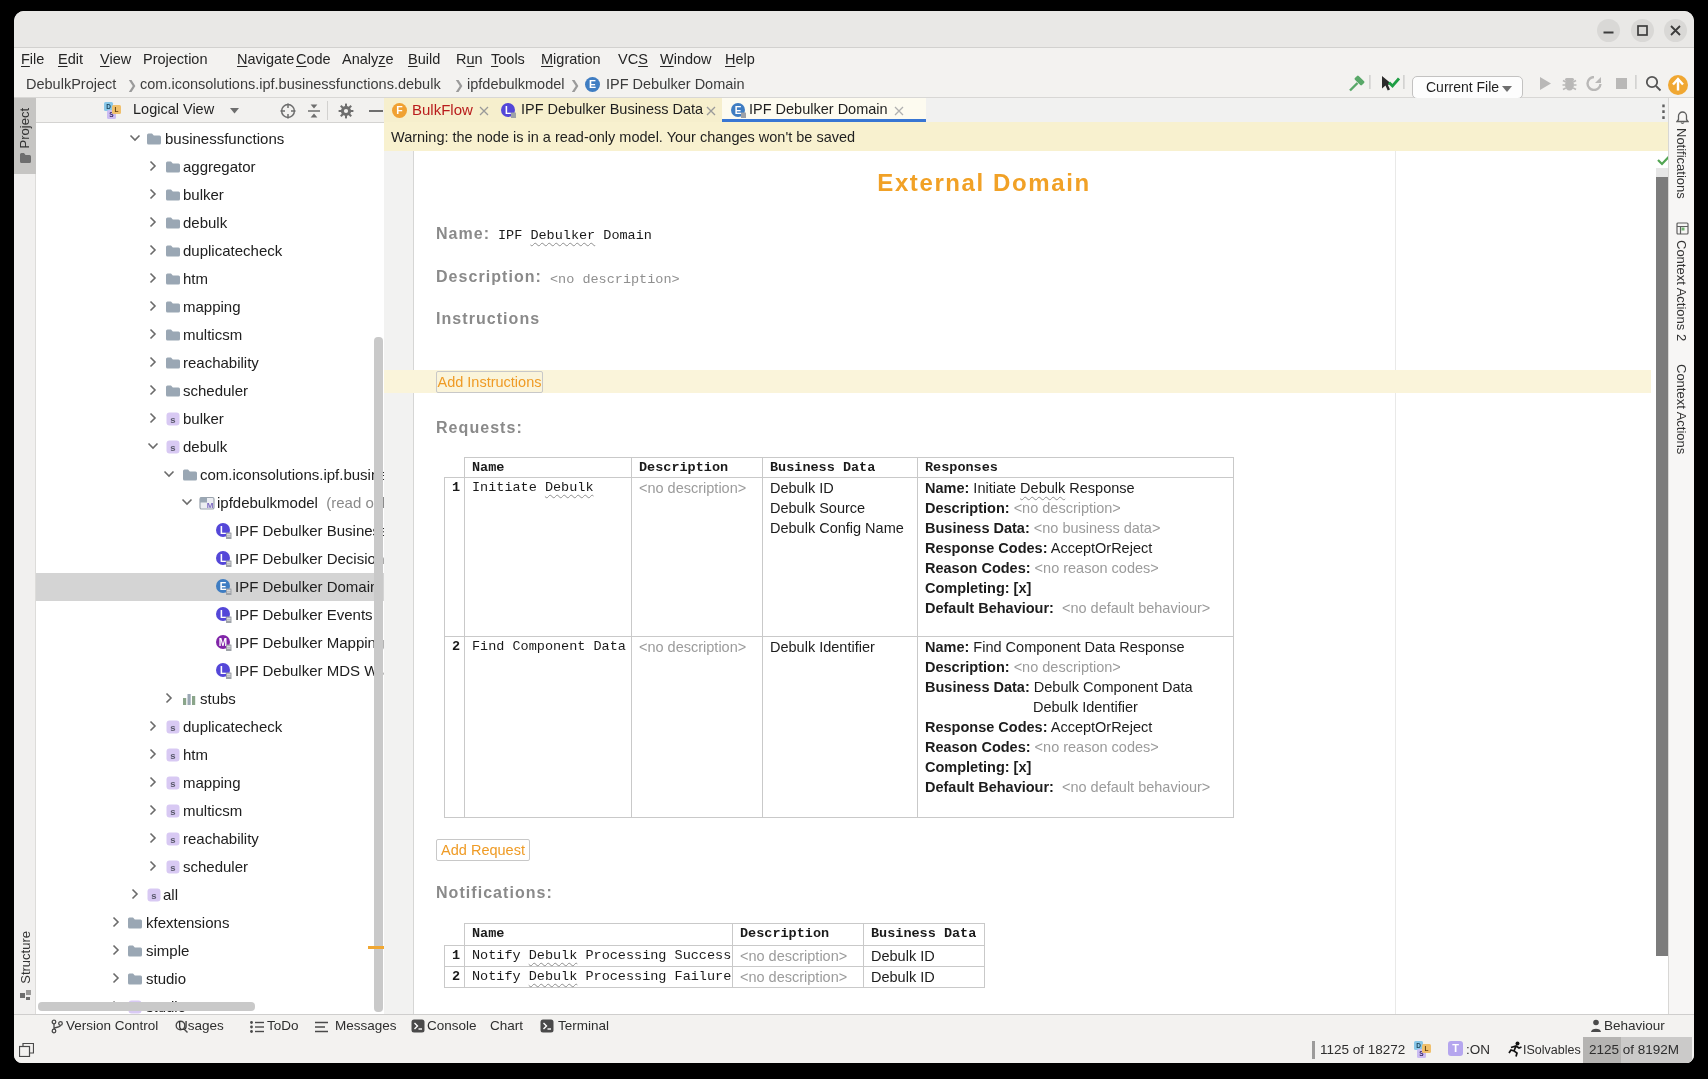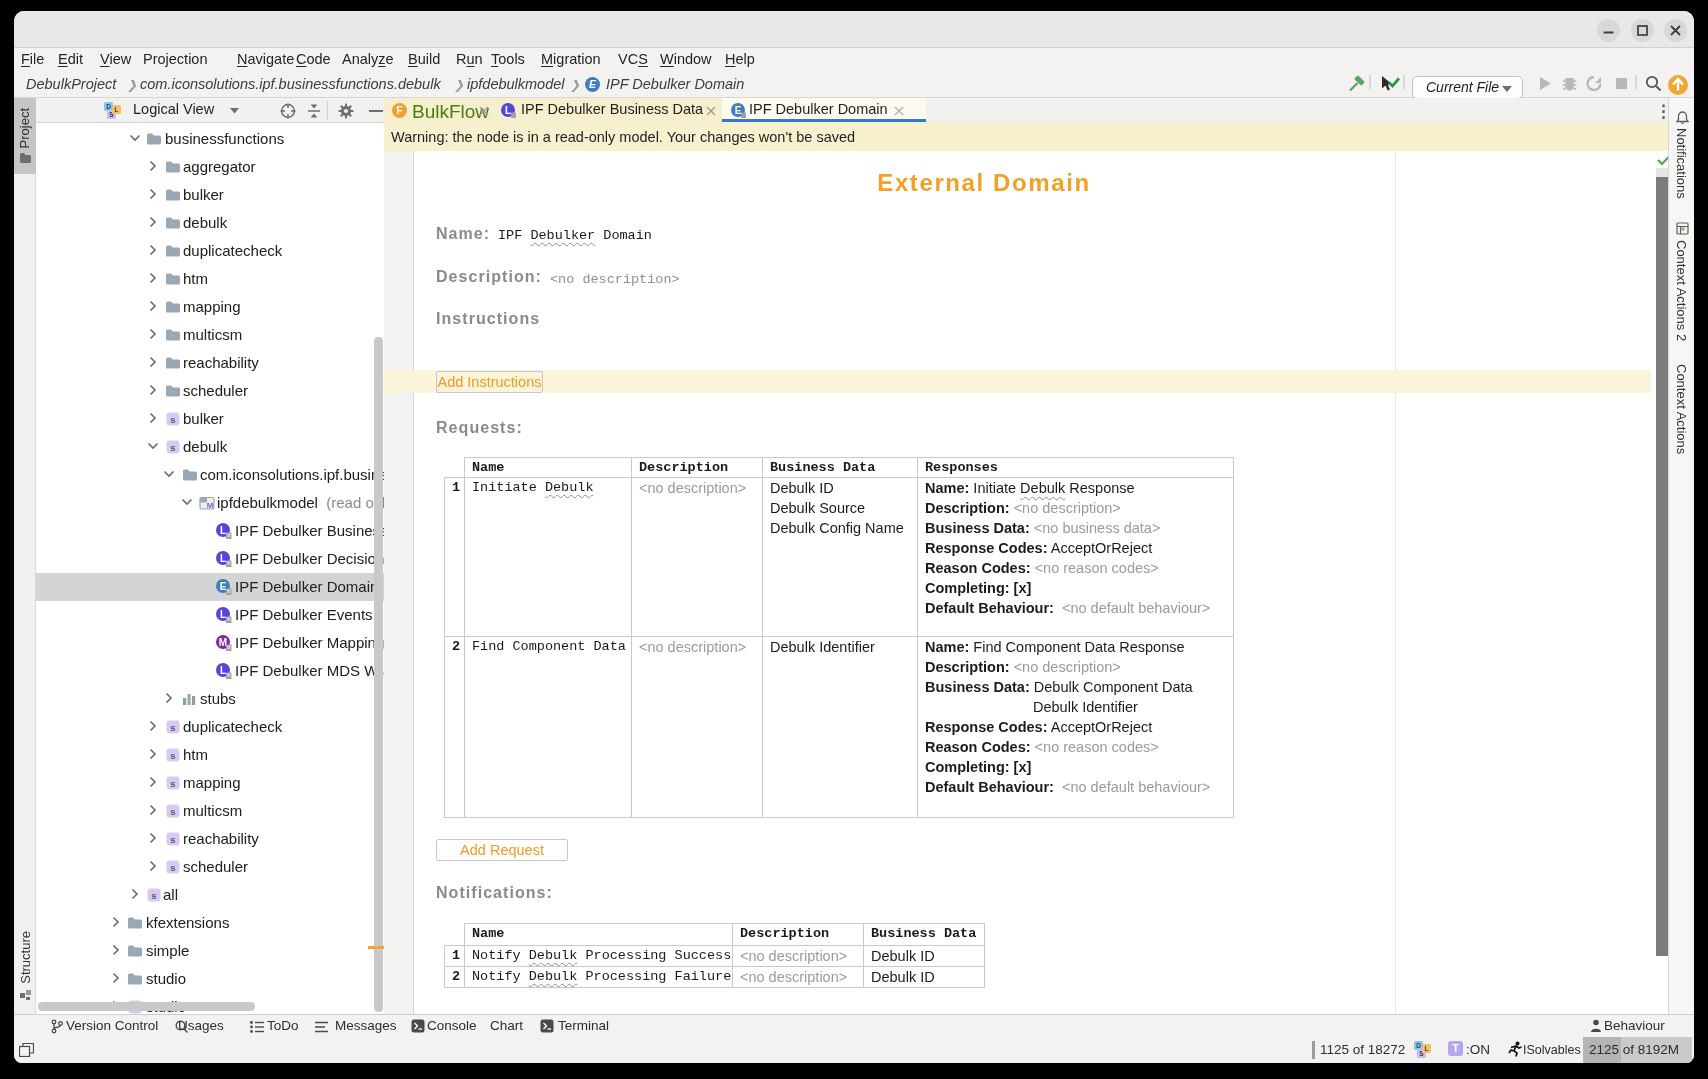--- a/index.html
+++ b/index.html
@@ -9,21 +9,21 @@
   
   #titlebar { position:absolute; left:0; top:0; width:1680px; height:37px; background:#e9e8e6; border-bottom:1px solid #d2d1cf; }
   #title { position:absolute; width:100%; text-align:center; top:10px; font-size:14.5px; font-weight:bold; color:#3b3b3b; letter-spacing:0px;}
   .winbtn { position:absolute; top:8px; width:23px; height:23px; border-radius:50%; background:#d9d8d6; color:#3c3c3c; text-align:center; }
   
   #menubar { position:absolute; left:0; top:37px; width:1680px; height:24px; background:#f3f2f0; font-size:14.5px; color:#252525; }
   #menubar span { position:absolute; top:3px; }
   #menubar u { text-decoration-thickness:1px; text-underline-offset:2px; }
   
   #crumbs { position:absolute; left:0; top:61px; width:1680px; height:26px; background:#f3f2f0; border-bottom:1px solid #d8d7d5; font-size:14.5px; color:#3c3c3c; }
-  #crumbs span { position:absolute; top:4px;font-style:italic; }
+  #crumbs span { position:absolute; top:4px; }
   .crumbsep { color:#9a9a9a; font-size:12px; }
   
   #lstripe { position:absolute; left:0; top:87px; width:22px; height:916px; background:#f1f0ef; border-right:1px solid #dddcda;}
   .vtext-up { writing-mode:vertical-rl; transform:rotate(180deg); font-size:13px; color:#333; }
   .vtext-dn { writing-mode:vertical-rl; font-size:13px; color:#333; }
   #projbtn { position:absolute; left:0; top:0px; width:22px; height:76px; background:#c6c5c3; }
   
   #treehead { position:absolute; left:22px; top:87px; width:348px; height:25px; background:#f2f1ef; border-bottom:1px solid #d4d3d1; }
   #tree { position:absolute; left:22px; top:112px; width:348px; height:891px; background:#fff; overflow:hidden; font-size:15px; color:#202020; }
   .trow { position:absolute; height:28px; line-height:28px; white-space:nowrap; }
@@ -514,21 +514,21 @@
     <div style="position:absolute;left:332px;top:823px;width:16px;height:3px;background:#f0a732;"></div>
     <div style="position:absolute;left:2px;top:879px;width:217px;height:9px;background:#c9c9c9;border-radius:4px;"></div>
 </div>
 
   <div id="tabs">
     <div style="position:absolute;left:0;top:0;width:338px;height:24px;background:#f6efcd;"></div>
     <svg width="15" height="15" style="position:absolute;left:8px;top:5px;">
         <circle cx="7.5" cy="7.5" r="7.5" fill="#f0a132"></circle>
         <text x="7.5" y="11.3" font-size="10.5" font-weight="bold" fill="#fff" text-anchor="middle" font-family="Liberation Sans">F</text>
       </svg>
-    <span style="position:absolute;left:28px;top:3px;font-size:19px;color:#4d7c0f;">BulkFlow</span>
+    <span style="position:absolute;left:28px;top:3px;font-size:15px;color:#b91c1c;">BulkFlow</span>
     <svg width="10" height="10" style="position:absolute;left:95px;top:8px;">
         <path d="M1 1 L9 9 M9 1 L1 9" stroke="#9a9a9a" stroke-width="1.3"></path>
       </svg>
     <svg width="15" height="15" style="position:absolute;left:117px;top:5px;">
         <circle cx="7" cy="7" r="7" fill="#5447d8"></circle>
         <text x="7" y="10.8" font-size="10" font-weight="bold" fill="#fff" text-anchor="middle" font-family="Liberation Sans">L</text>
         <rect x="10" y="9.5" width="5" height="5.5" rx="0.5" fill="#9ea2a8"></rect>
       </svg>
     <span style="position:absolute;left:137px;top:3px;font-size:14.5px;color:#1f1f1f;">IPF Debulker Business Data</span>
     <svg width="10" height="10" style="position:absolute;left:322px;top:8px;">
@@ -590,21 +590,21 @@
         <tr style="height:181px;">
           <td class="mono"><b>2</b></td>
           <td class="mono">Find Component Data</td>
           <td class="sans gray">&lt;no description&gt;</td>
           <td class="sans">Debulk Identifier</td>
           <td class="sans"><b>Name:</b> Find Component Data Response<br><b>Description:</b> <span class="gray">&lt;no description&gt;</span><br><b>Business Data:</b> Debulk Component Data<br><span style="display:inline-block;width:108px;"></span>Debulk Identifier<br><b>Response Codes:</b> AcceptOrReject<br><b>Reason Codes:</b> <span class="gray">&lt;no reason codes&gt;</span><br><b>Completing:</b> <b>[x]</b><br><b>Default Behaviour:</b>&nbsp; <span class="gray">&lt;no default behaviour&gt;</span></td>
         </tr>
       </tbody>
         </table>
     </div>
-    <div class="obtn" style="left:52px;top:688px;width:132px;height:22px;line-height:21px;">Add Request</div>
+    <div class="obtn" style="left:52px;top:688px;width:94px;height:22px;line-height:21px;">Add Request</div>
     <div class="lbl" style="left:52px;top:733px;">Notifications:</div>
 
     <div class="abs" style="left:60px;top:772px;">
       <table class="etab" style="left:0;top:0;width:541px;table-layout:fixed;">
         <colgroup>
             <col style="width:20px">
             <col style="width:268px">
             <col style="width:131px">
             <col style="width:121px">
           </colgroup>

